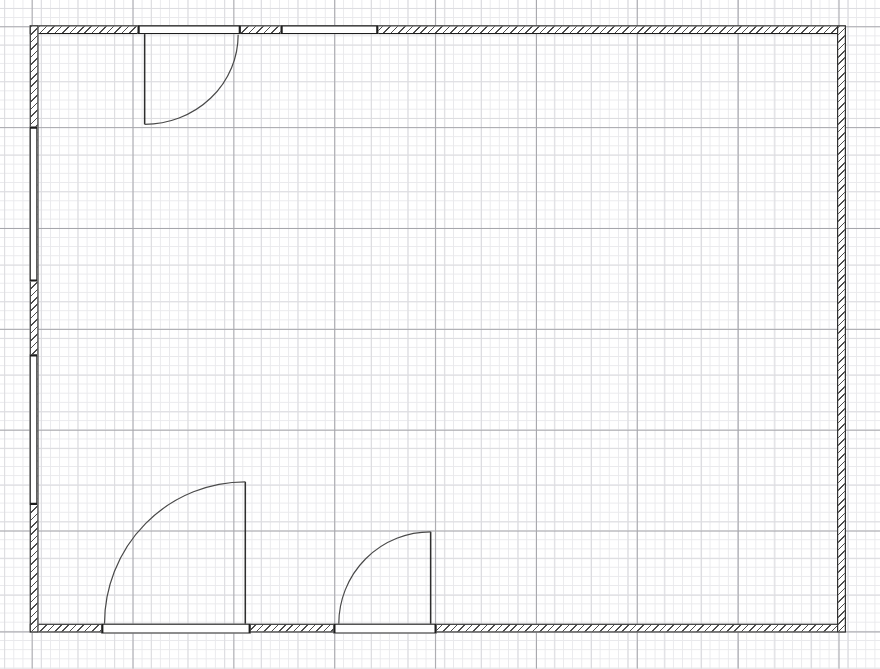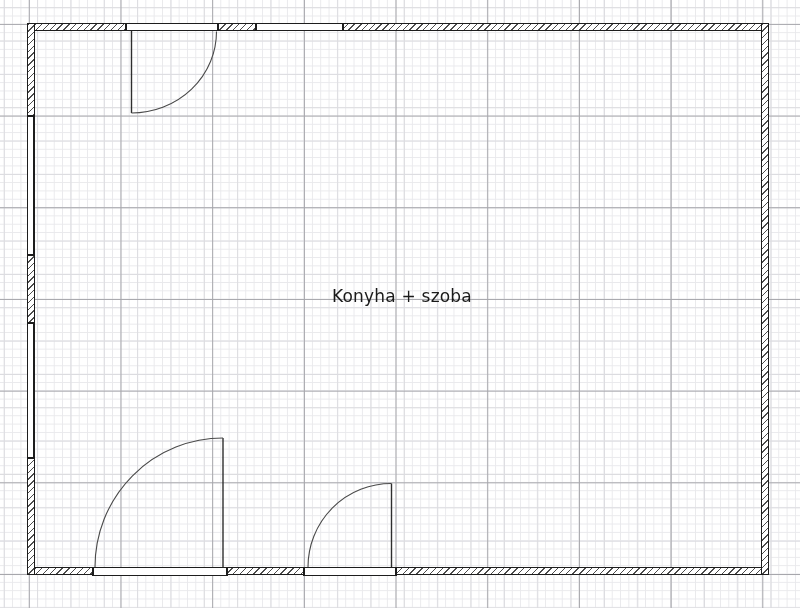--- a/index.html
+++ b/index.html
@@ -53,14 +53,13 @@
       </g>
       <g>
         <path d="M223 567 L223 438" stroke="#2e2e2e" stroke-width="1.4"></path>
         <path d="M95 567 A128 129 0 0 1 223 438" stroke="#4a4a4a" stroke-width="1.1"></path>
       </g>
       <g>
         <path d="M391.5 567 L391.5 483.5" stroke="#2e2e2e" stroke-width="1.4"></path>
         <path d="M308 567 A83.5 83.5 0 0 1 391.5 483.5" stroke="#4a4a4a" stroke-width="1.1"></path>
       </g>
     </svg>
-  <div id="room-label" style="left: 402px; top: 296px; font-size: 17px; color: rgb(26, 26, 26);">Konyha + szoba</div>
 </div>
 
 </body></html>

